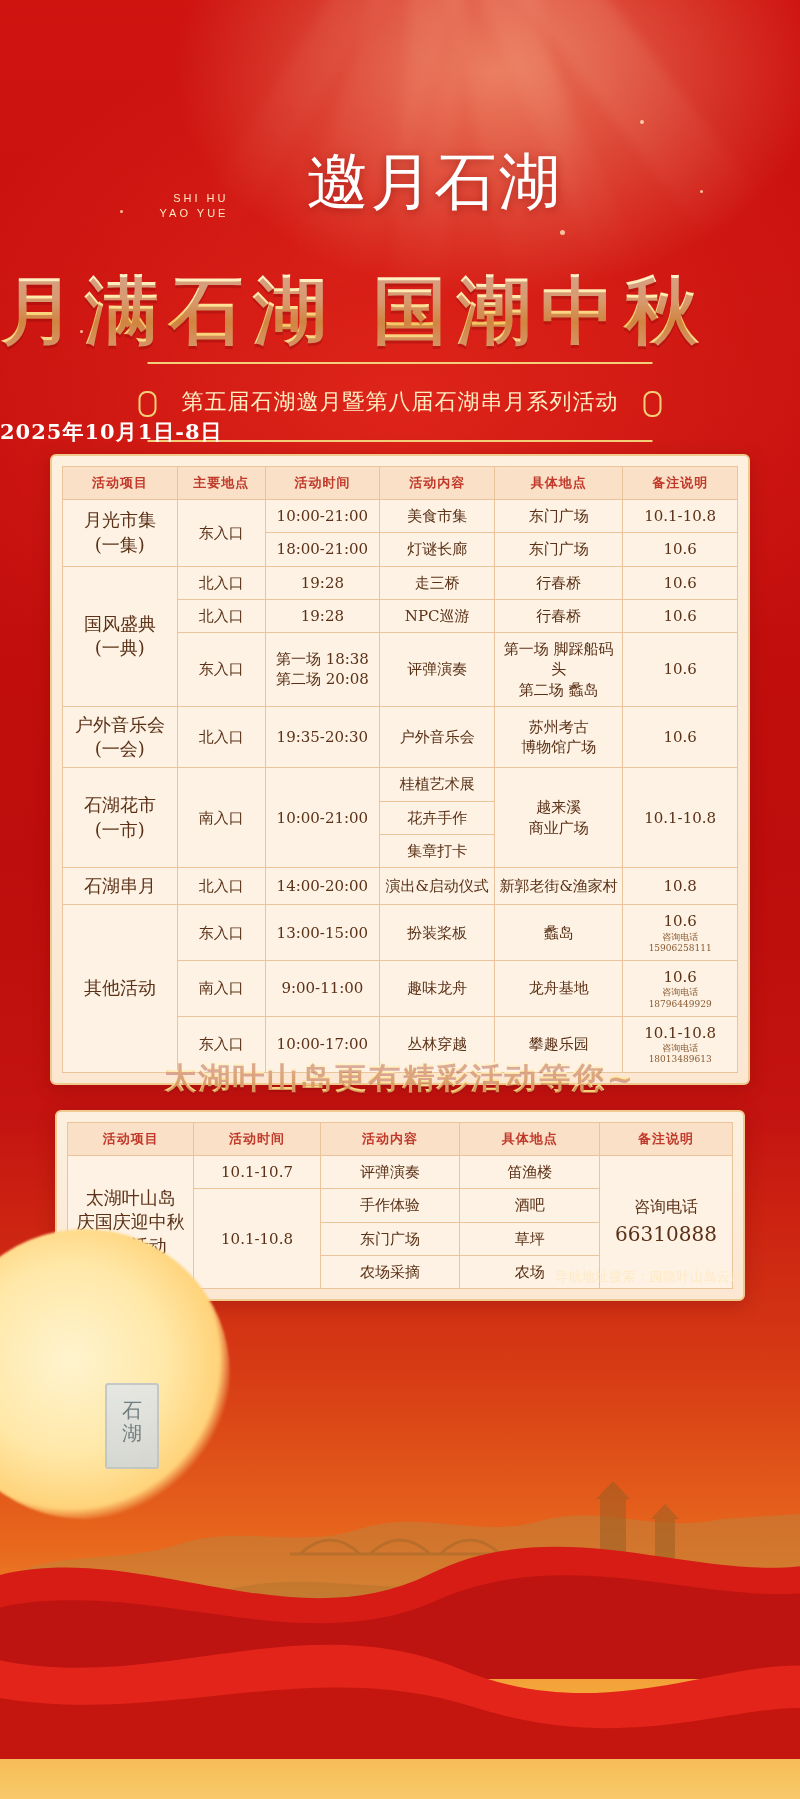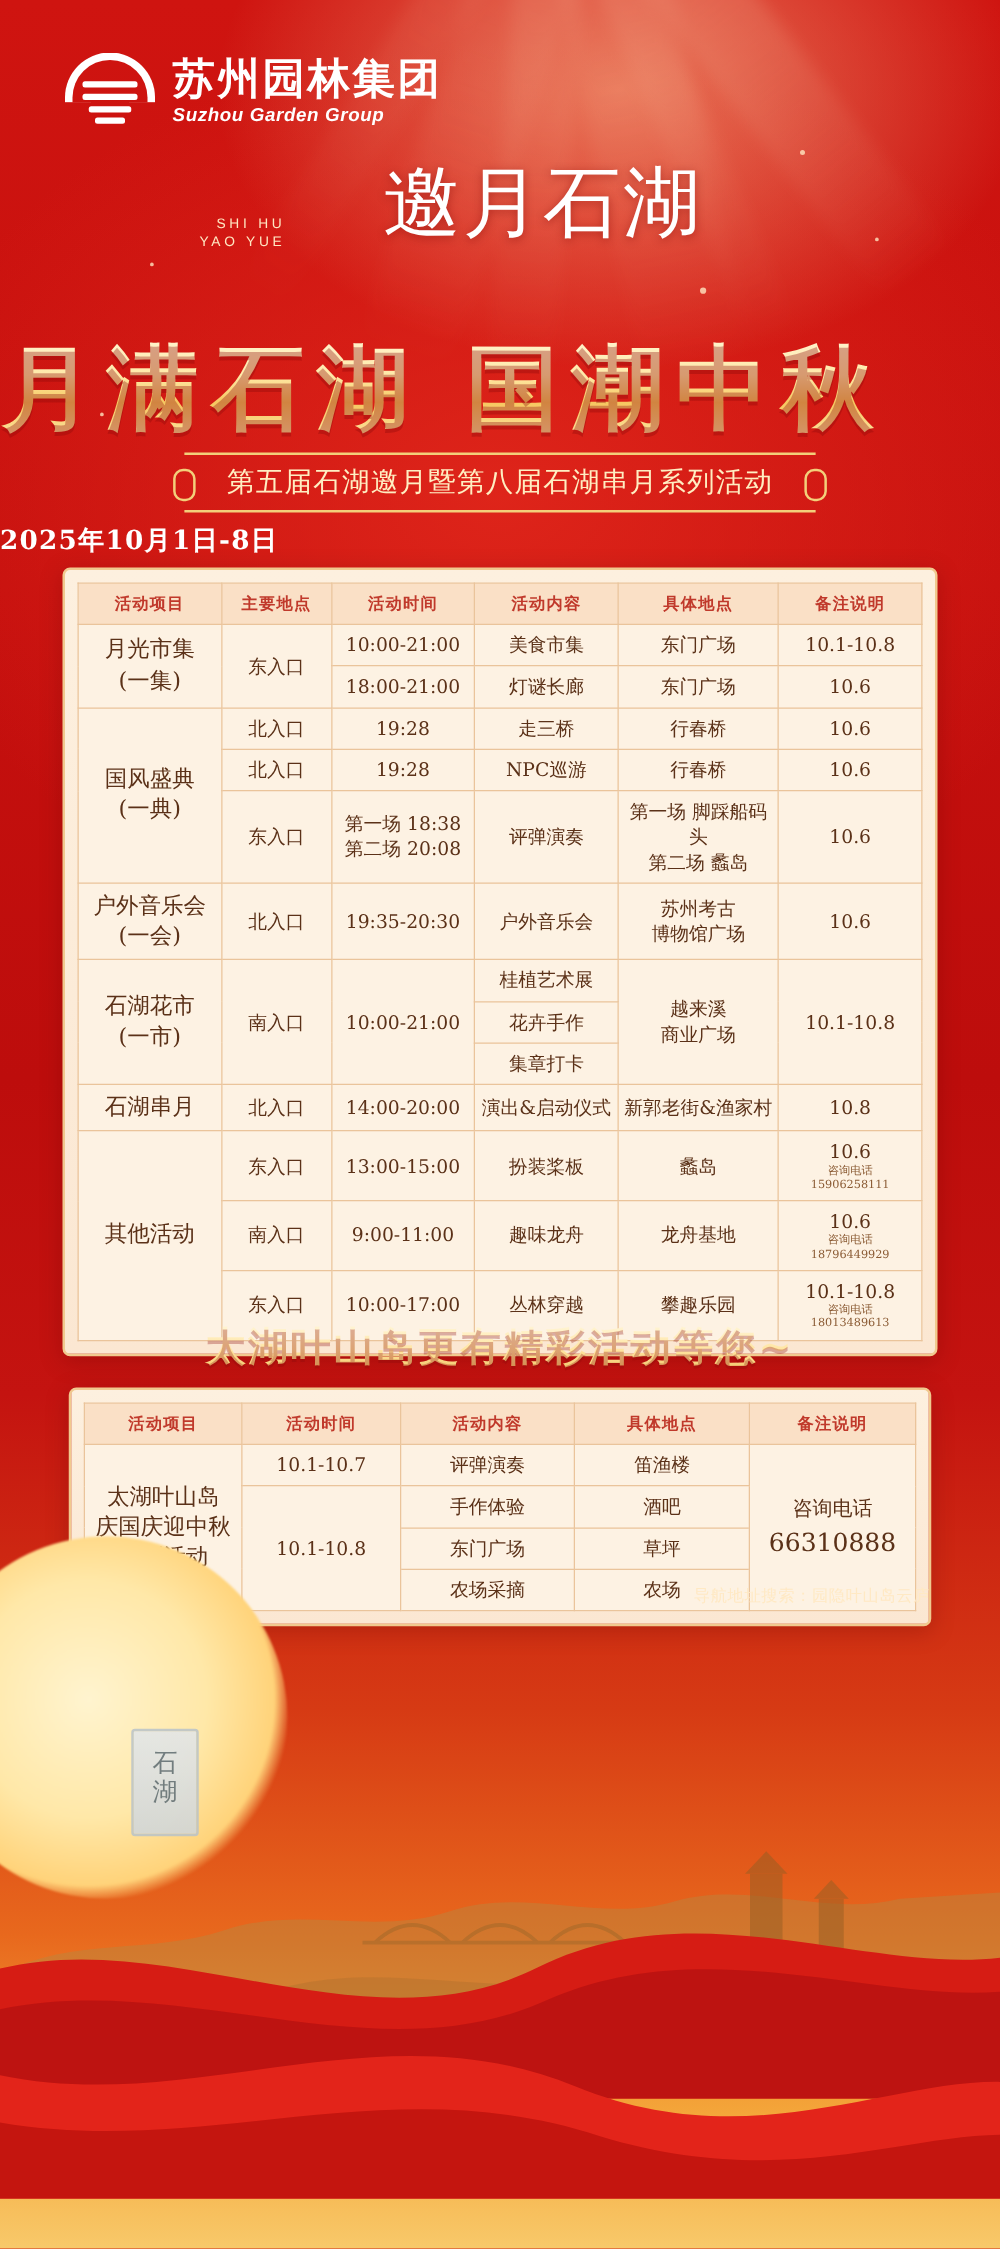--- a/index.html
+++ b/index.html
@@ -41,42 +41,42 @@
   .logo-mark .bar { position:absolute; left:14px; background:#fff; height:5px; border-radius:2px; }
   .logo-mark .b1 { top:23px; width:44px; }
   .logo-mark .b2 { top:33px; width:44px; left:14px; }
   .logo-mark .b3 { top:43px; width:34px; left:19px; }
   .logo-mark .b4 { top:52px; width:24px; left:24px; }
   .logo-text .cn { color:#fff; font-size:34px; font-weight:bold; letter-spacing:2px; line-height:1.1;
      font-family:"DejaVu Sans","Liberation Sans",sans-serif;}
   .logo-text .en { color:#fff; font-size:15px; font-weight:bold; font-style:italic; letter-spacing:.5px; margin-top:2px;}
 
   
-  .calli { position:absolute; top:116px; left:0; width:800px; text-align:center; }
+  .calli { position:absolute; top:136px; left:0; width:800px; text-align:center; }
   .calli .pinyin { color:#ffe7c2; font-size:11px; letter-spacing:3px; line-height:1.35; display:inline-block;
       transform:translate(-78px, 18px); text-align:right; }
   .calli .big {
     display:inline-block; color:#fff; font-size:62px; font-weight:normal; letter-spacing:2px;
     font-family:"DejaVu Serif","Liberation Serif",serif;
     text-shadow:0 2px 8px rgba(120,0,0,.45);
     transform:translateY(4px);
   }
 
   
   .main-title {
     position:absolute; top:262px; left:0; width:710px; text-align:center;
     font-family:"DejaVu Serif","Liberation Serif",serif;
     font-size:74px; font-weight:bold; letter-spacing:10px;
     background:linear-gradient(180deg,#fff6d8 0%, #ffe9a8 38%, #f6c760 60%, #ffeebb 100%);
     -webkit-background-clip:text; background-clip:text; color:transparent;
     text-shadow:0 3px 0 rgba(140,10,10,.35);
   }
   .sub-banner {
     position:absolute; top:362px; left:50%; transform:translateX(-50%);
-    padding:7px 34px;
+    padding:23px 34px;
     border-top:2px solid #f3cf7a; border-bottom:2px solid #f3cf7a;
     color:#ffeec2; font-size:22px; letter-spacing:1px; white-space:nowrap;
     font-family:"DejaVu Serif","Liberation Serif",serif;
     position:absolute;
   }
   .sub-banner:before, .sub-banner:after{
     content:""; position:absolute; top:50%; width:14px; height:22px; margin-top:-11px;
     border:2px solid #f3cf7a; border-radius:8px;
   }
   .sub-banner:before { left:-9px; } .sub-banner:after { right:-9px; }
@@ -165,33 +165,20 @@
     <div class="ray" style="transform:rotate(4deg); width:55px; opacity:.6"></div>
     <div class="ray" style="transform:rotate(18deg); width:80px; opacity:.5"></div>
     <div class="ray" style="transform:rotate(32deg); width:45px; opacity:.45"></div>
   </div>
   <div class="sparkle" style="left:640px;top:120px;width:4px;height:4px"></div>
   <div class="sparkle" style="left:700px;top:190px;width:3px;height:3px"></div>
   <div class="sparkle" style="left:120px;top:210px;width:3px;height:3px"></div>
   <div class="sparkle" style="left:560px;top:230px;width:5px;height:5px"></div>
   <div class="sparkle" style="left:80px;top:330px;width:3px;height:3px"></div>
 
-  <div class="logo-row">
-    <div class="logo-mark">
-      <div class="arc"></div>
-      <div class="bar b1"></div>
-        <div class="bar b2"></div>
-        <div class="bar b3"></div>
-        <div class="bar b4"></div>
-    </div>
-    <div class="logo-text">
-      <div class="cn">苏州园林集团</div>
-      <div class="en">Suzhou Garden Group</div>
-    </div>
-  </div>
 
   <div class="calli">
     <span class="pinyin">
       <span>SHI HU</span><br>
       <span>YAO YUE</span>
     </span><span class="big">邀月石湖</span>
   </div>
 
   <div class="main-title">月满石湖 国潮中秋</div>
   <div class="sub-banner">第五届石湖邀月暨第八届石湖串月系列活动</div>

